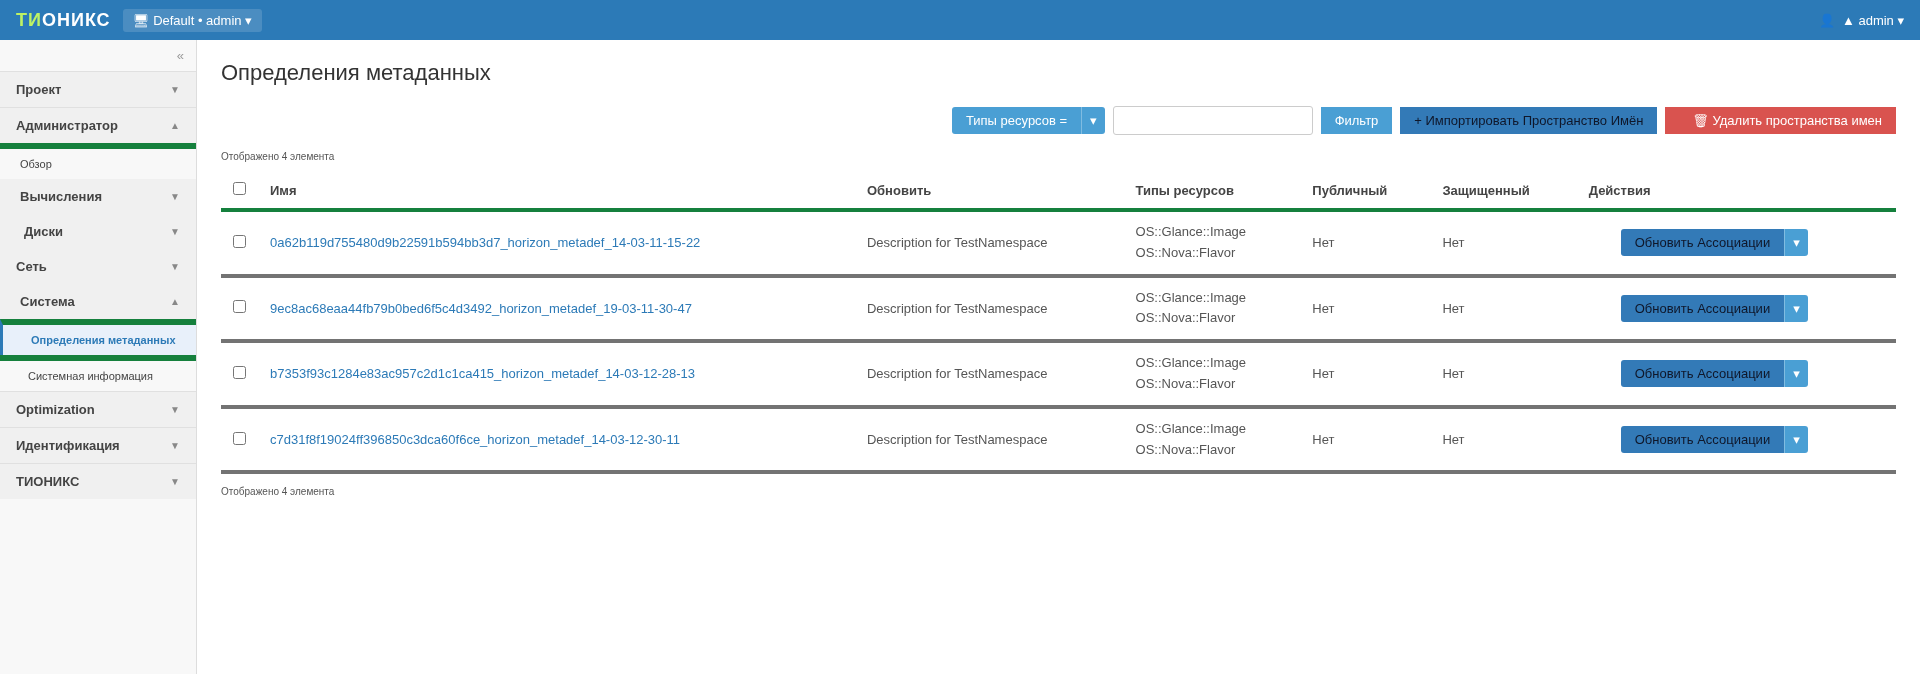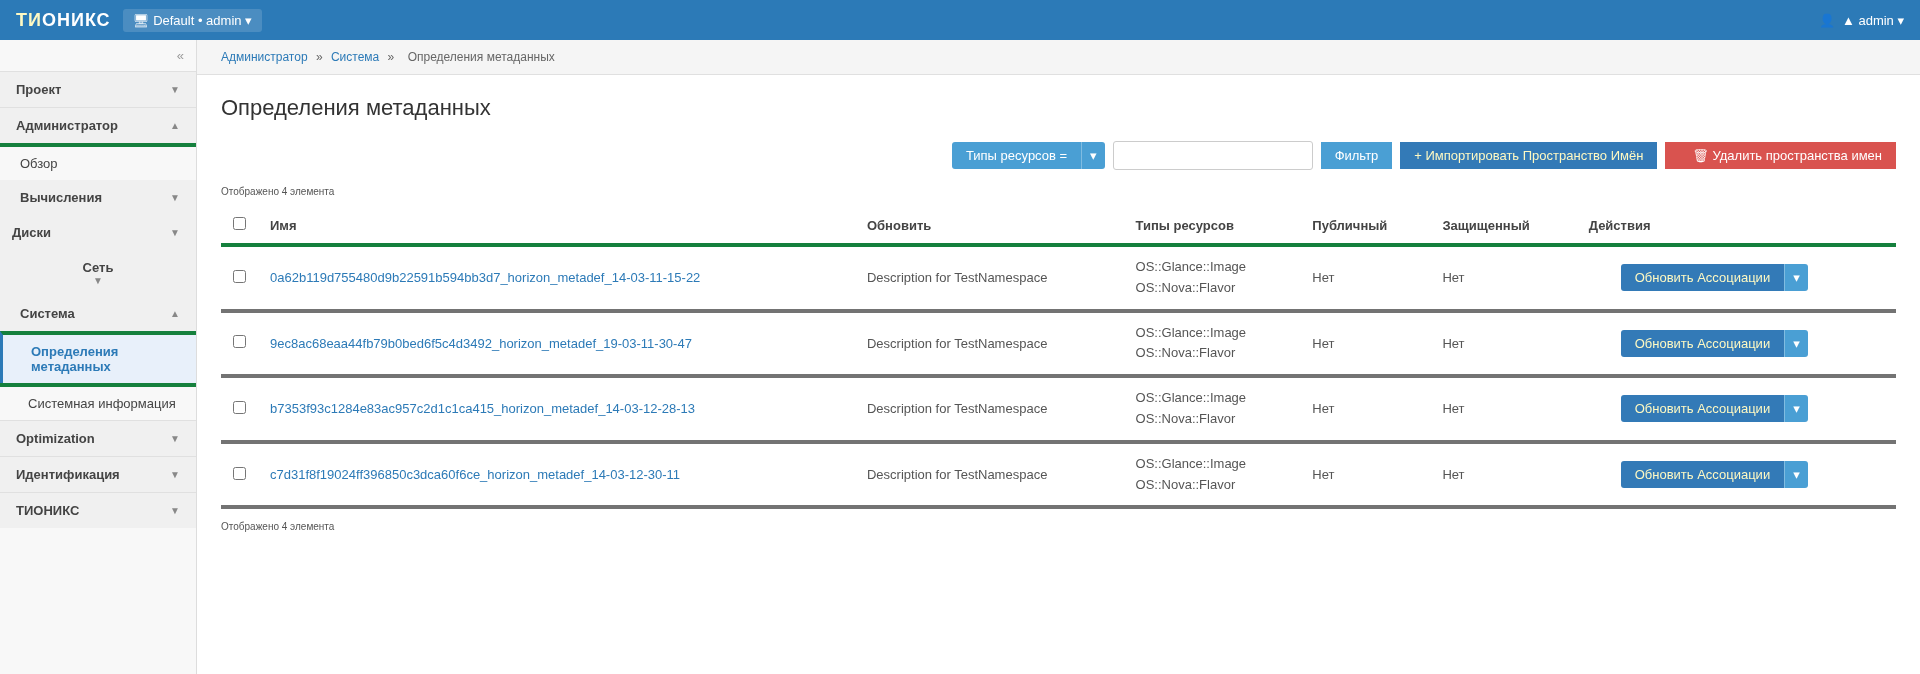--- a/index.html
+++ b/index.html
@@ -11,21 +11,21 @@
       color: white;
       display: flex;
       align-items: center;
       justify-content: space-between;
       height: 40px;
       padding: 0 16px;
       flex-shrink: 0;
     }
     .top-nav-left { display: flex; align-items: center; gap: 12px; }
     .top-nav-logo { font-weight: bold; font-size: 18px; letter-spacing: 1px; color: white; }
-    .top-nav-logo span.ti { color: #fef9c3; }
+    .top-nav-logo span.ti { color: #bef264; }
     .top-nav-dropdown {
       display: flex; align-items: center; gap: 4px;
       background: rgba(255,255,255,0.15);
       border-radius: 3px;
       padding: 4px 10px;
       cursor: pointer;
       font-size: 13px;
     }
     .top-nav-right { display: flex; align-items: center; gap: 6px; color: white; cursor: pointer; font-size: 13px; }
 
@@ -51,24 +51,24 @@
       display: flex; align-items: center; justify-content: space-between;
       padding: 10px 16px;
       font-size: 13px;
       font-weight: 600;
       color: #444;
       cursor: pointer;
       background: #f0f0f0;
     }
     .sidebar-item {
       padding: 9px 16px;
-      font-size: 13px;
+      font-size: 11px;
       color: #444;
       cursor: pointer;
-      border-top: 4px solid #15803d;
+      border-top: 6px solid #15803d;
     }
     .sidebar-item.active { color: #2c7ab7; font-weight: 600; background: #e8f0fa; border-left: 3px solid #2c7ab7; }
     .sidebar-item.sub { padding-left: 20px; }
     .chevron { font-size: 10px; color: #888; }
 
     
     .content { flex: 1; overflow-y: auto; padding: 0; background: #fff; }
     .breadcrumb {
       background: #f5f5f5;
       padding: 10px 24px;
@@ -99,21 +99,21 @@
       display: inline-flex;
       align-items: center;
       gap: 4px;
     }
     .btn-default {
       background: #4a9fd4;
       color: white;
     }
     .btn-primary {
       background: #337ab7;
-      color: #fef9c3;
+      color: #0f172a;
     }
     .btn-danger {
       background: #d9534f;
       color: white;
       padding-left: 27px;
     }
     .btn-dropdown {
       background: #4a9fd4;
       color: white;
       padding: 6px 8px;
@@ -193,25 +193,25 @@
         <span>Администратор</span>
         <span class="chevron">▲</span>
       </div>
       <div class="sidebar-item sub">
         <span>Обзор</span>
       </div>
       <div class="sidebar-section-header" style="padding-left:20px; background:#f0f0f0;">
         <span>Вычисления</span>
         <span class="chevron">▼</span>
       </div>
-      <div class="sidebar-section-header" style="padding-left:12px; background:#f0f0f0;">
+      <div class="sidebar-section-header" style="padding-left:24px; background:#f0f0f0;">
         <span>Диски</span>
         <span class="chevron">▼</span>
       </div>
-      <div class="sidebar-section-header" style="background:#f0f0f0;flex-direction:column;">
+      <div class="sidebar-section-header" style="background:#f0f0f0;">
         <span>Сеть</span>
         <span class="chevron">▼</span>
       </div>
       <div class="sidebar-section-header" style="padding-left:20px; background:#f0f0f0;">
         <span>Система</span>
         <span class="chevron">▲</span>
       </div>
       <div class="sidebar-item sub active" style="padding-left:28px;">
         <span>Определения метаданных</span>
       </div>
@@ -237,27 +237,20 @@
     <div class="sidebar-section">
       <div class="sidebar-section-header">
         <span>ТИОНИКС</span>
         <span class="chevron">▼</span>
       </div>
     </div>
   </div>
 
   <div class="content">
 
-    <div class="breadcrumb">
-      <a href="#">Администратор</a>
-      <span> » </span>
-      <a href="#">Система</a>
-      <span> » </span>
-      <span>Определения метаданных</span>
-    </div>
 
     <div class="page-content">
       <h1 class="page-title">Определения метаданных</h1>
 
       <div class="toolbar">
 
         <div class="btn-group">
           <button class="btn btn-default">
             <span>Типы ресурсов =</span>
           </button>

